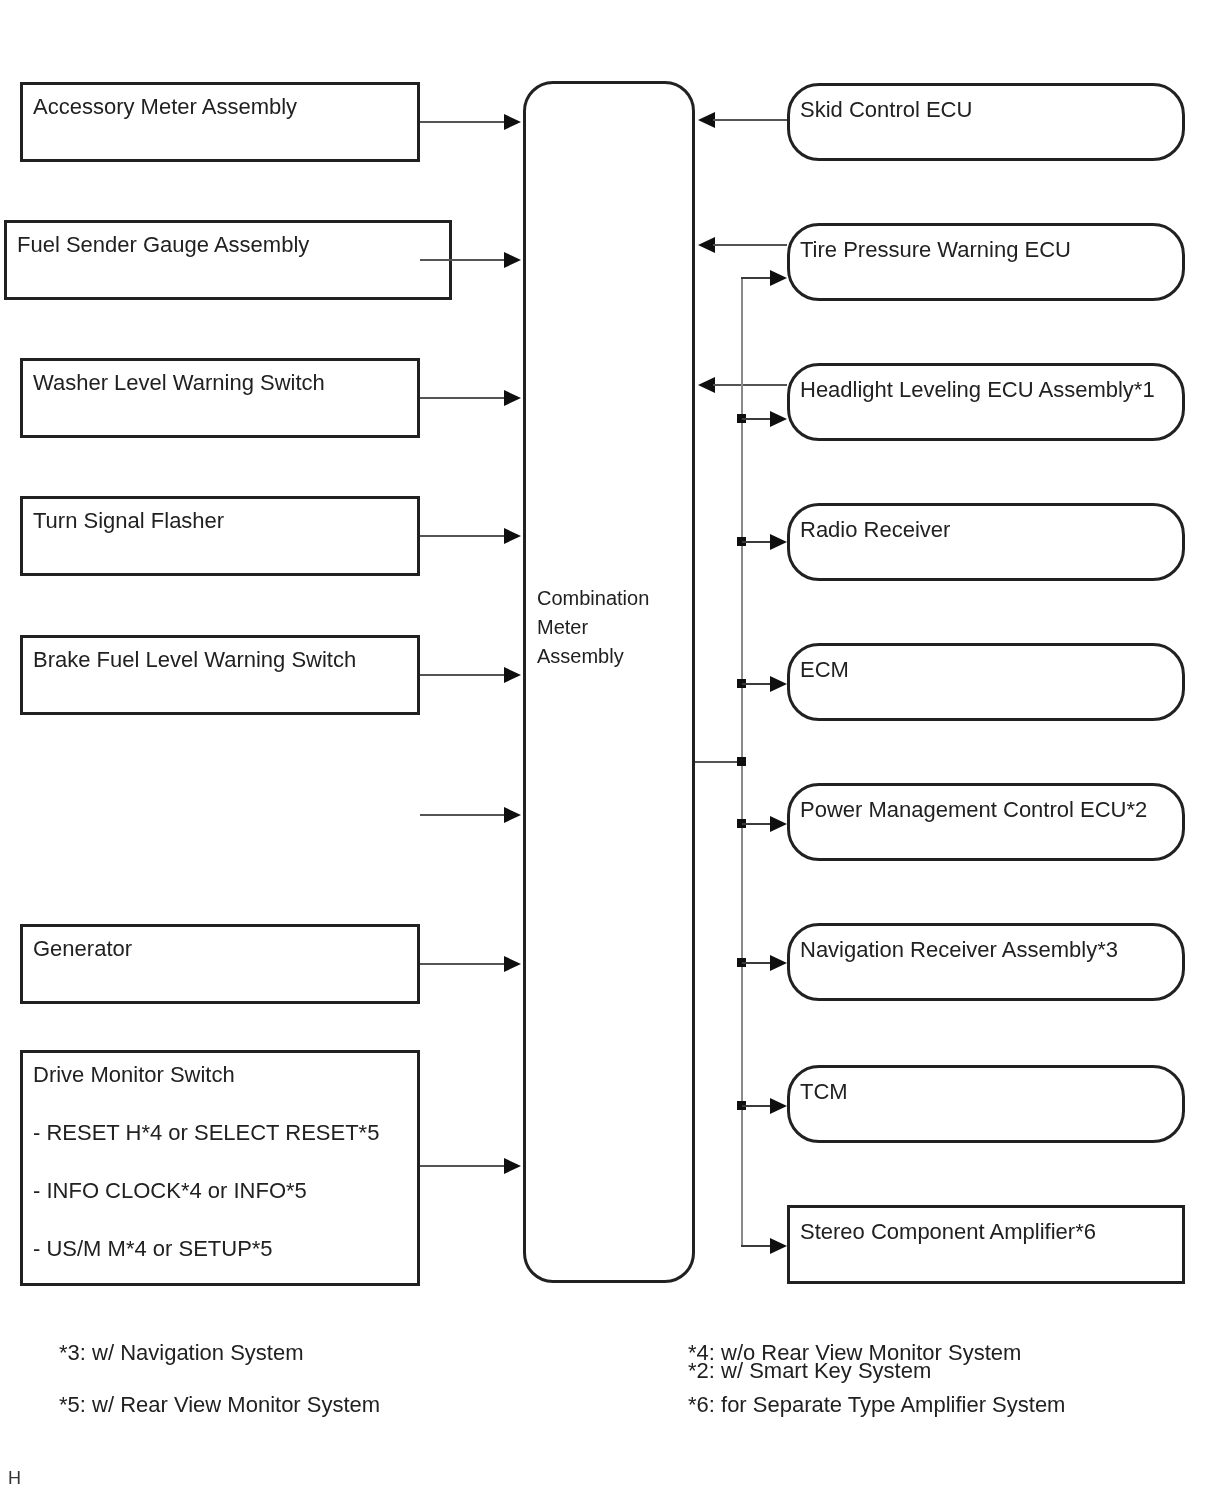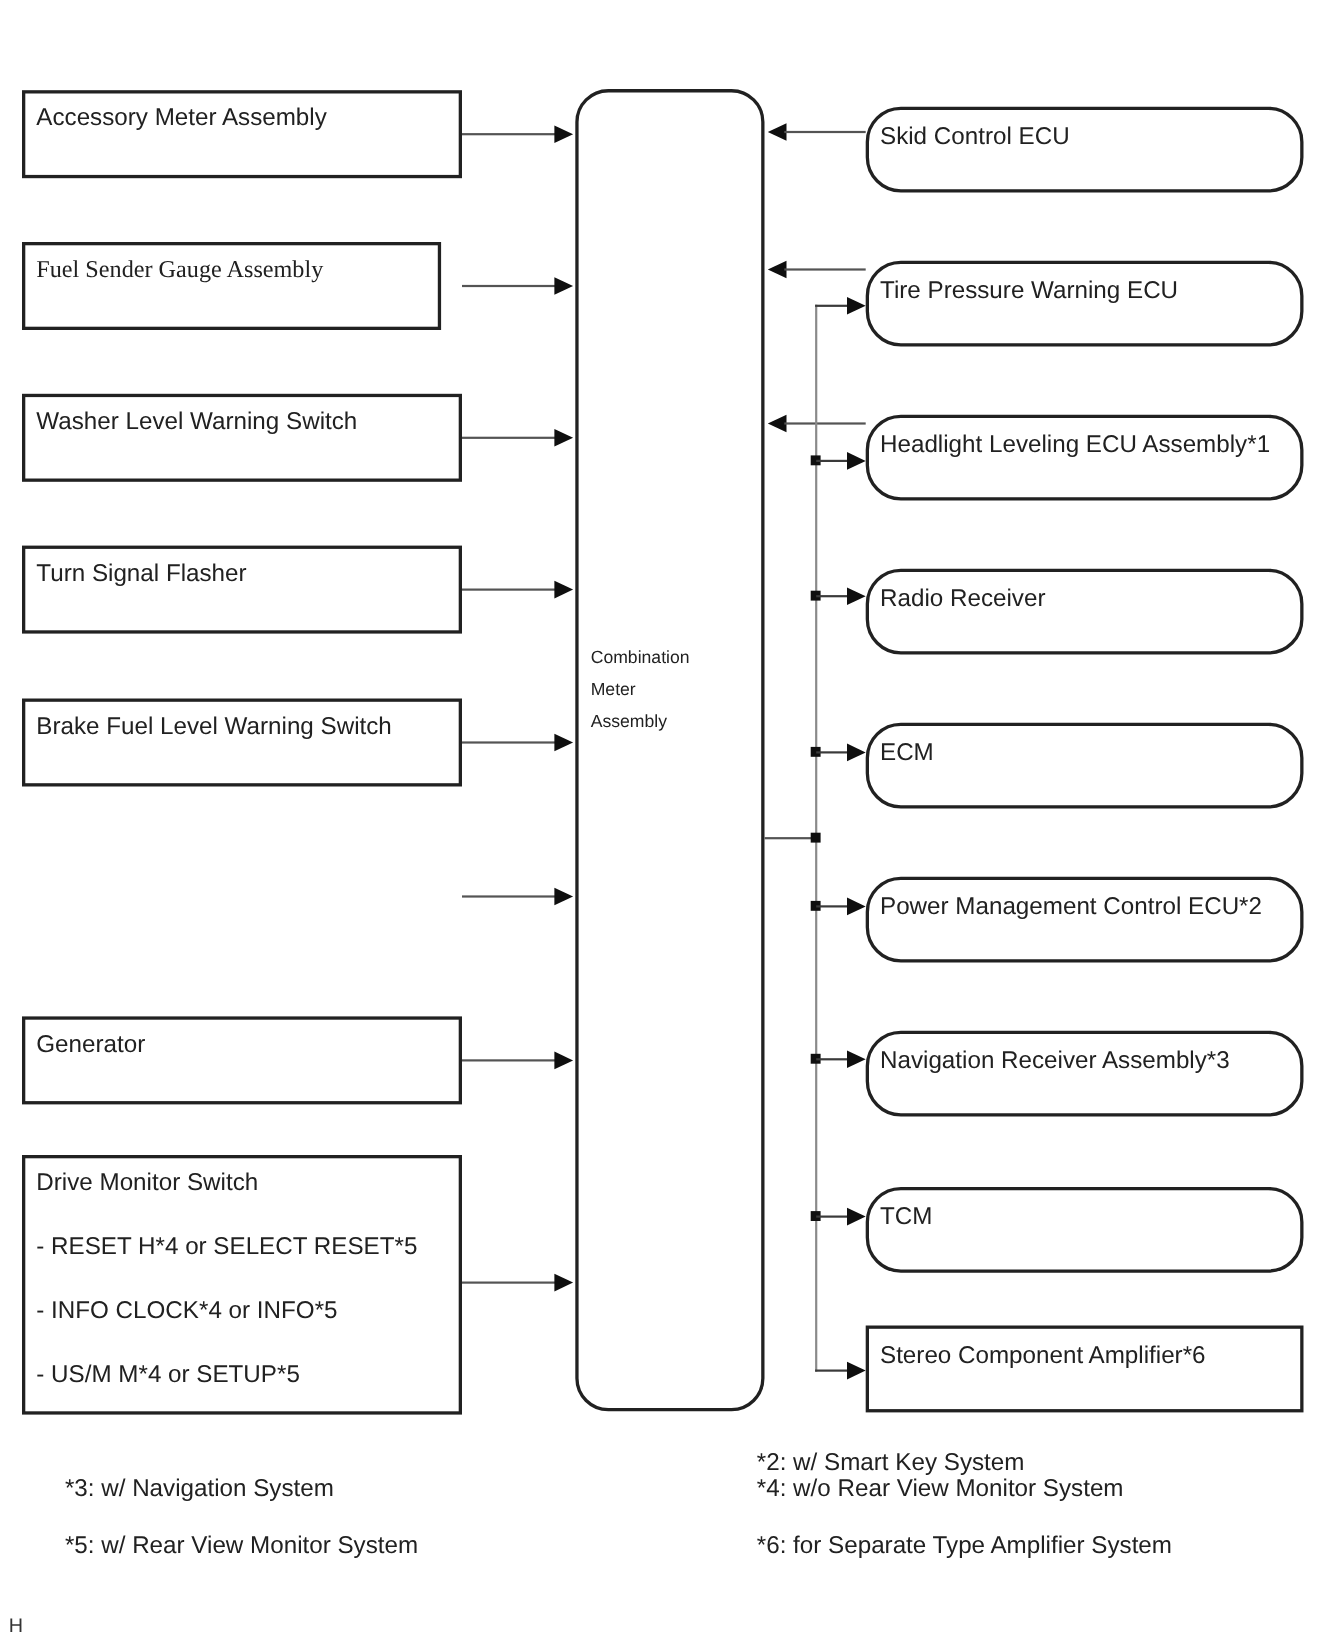--- a/index.html
+++ b/index.html
@@ -7,24 +7,24 @@
     position:relative;width:1210px;height:1498px;background:#ffffff;
     font-family:"Liberation Sans","DejaVu Sans",sans-serif;color:#212121;
     overflow:hidden;
   }
   .node{
     position:absolute;box-sizing:border-box;background:#fff;
     border:3px solid #212121;font-size:22px;line-height:28px;
   }
   .node .lbl{position:absolute;left:10px;top:8px;white-space:nowrap;}
   .sq{border-radius:0;}
-  .rd{border-radius:32px;margin-top:14px;}
+  .rd{border-radius:32px;}
   .center-node{border-radius:30px;}
   .center-lbl{position:absolute;left:537px;top:584px;width:152px;
-    font-size:16px;line-height:29px;}
+    font-size:20px;line-height:29px;}
   .center-lbl span{display:block;}
   .hline{position:absolute;height:2px;background:#545454;}
   .vline{position:absolute;width:2px;background:#8a8a8a;}
   .bline{position:absolute;height:2px;background:#3a3a3a;}
   .ah-r{position:absolute;width:0;height:0;
     border-top:8px solid transparent;border-bottom:8px solid transparent;
     border-left:17px solid #0f0f0f;}
   .ah-l{position:absolute;width:0;height:0;
     border-top:8px solid transparent;border-bottom:8px solid transparent;
     border-right:17px solid #0f0f0f;}
@@ -34,21 +34,21 @@
   .pagemark{position:absolute;left:8px;top:1468px;font-size:18px;color:#333;}
 </style>
 </head>
 <body>
 
 <div id="canvas">
 
   <div class="node sq" style="left:20px;top:82px;width:400px;height:80px;">
     <div class="lbl">Accessory Meter Assembly</div>
   </div>
-  <div class="node sq" style="left:20px;top:220px;width:381px;height:80px;font-family:Liberation Serif, serif;">
+  <div class="node sq" style="left:4px;top:220px;width:448px;height:80px;">
     <div class="lbl">Fuel Sender Gauge Assembly</div>
   </div>
   <div class="node sq" style="left:20px;top:358px;width:400px;height:80px;">
     <div class="lbl">Washer Level Warning Switch</div>
   </div>
   <div class="node sq" style="left:20px;top:496px;width:400px;height:80px;text-align:right;">
     <div class="lbl">Turn Signal Flasher</div>
   </div>
   <div class="node sq" style="left:20px;top:635px;width:400px;height:80px;">
     <div class="lbl">Brake Fuel Level Warning Switch</div>
@@ -164,19 +164,19 @@
   <div class="dot" style="left:737px;top:1101px;"></div>
   <div class="bline" style="left:742px;top:1105px;width:29px;"></div>
   <div class="ah-r" style="left:770px;top:1098px;"></div>
 
   <div class="bline" style="left:741px;top:1245px;width:30px;"></div>
   <div class="ah-r" style="left:770px;top:1238px;"></div>
 
   <div class="fnote" style="left:59px;top:1339px;">*3: w/ Navigation System</div>
   <div class="fnote" style="left:59px;top:1391px;">*5: w/ Rear View Monitor System</div>
 
-  <div class="fnote" style="left:688px;top:1315px;">*2: w/ Smart Key System</div>
+  <div class="fnote" style="left:688px;top:1357px;">*2: w/ Smart Key System</div>
   <div class="fnote" style="left:688px;top:1339px;">*4: w/o Rear View Monitor System</div>
   <div class="fnote" style="left:688px;top:1391px;">*6: for Separate Type Amplifier System</div>
 
   <div class="pagemark">H</div>
 
 </div>
 
 </body></html>

